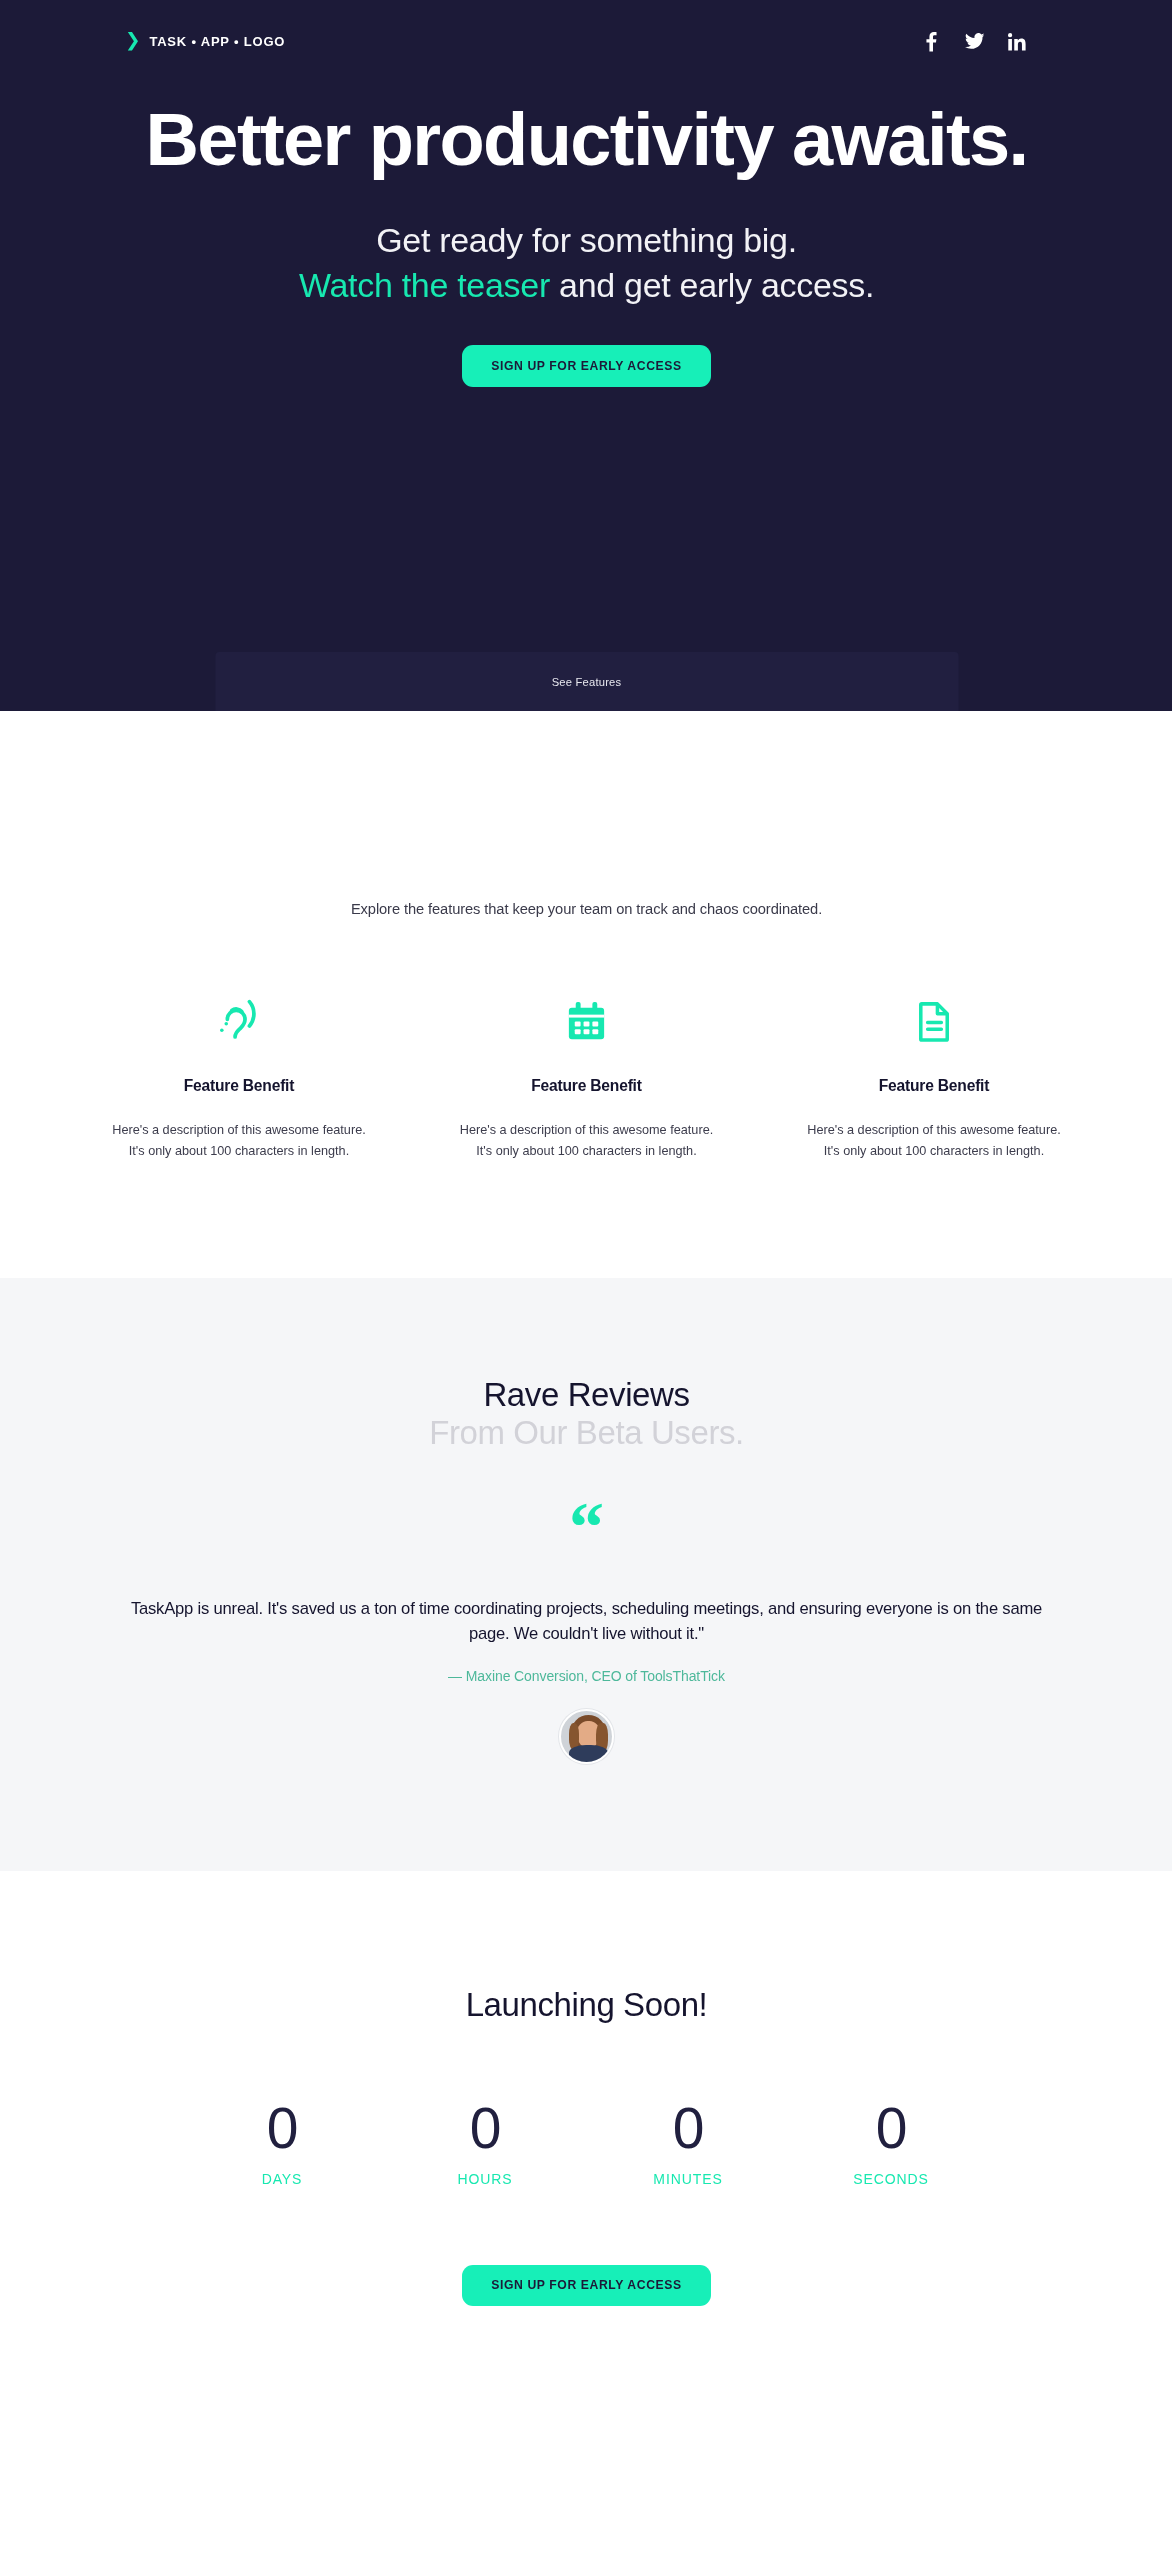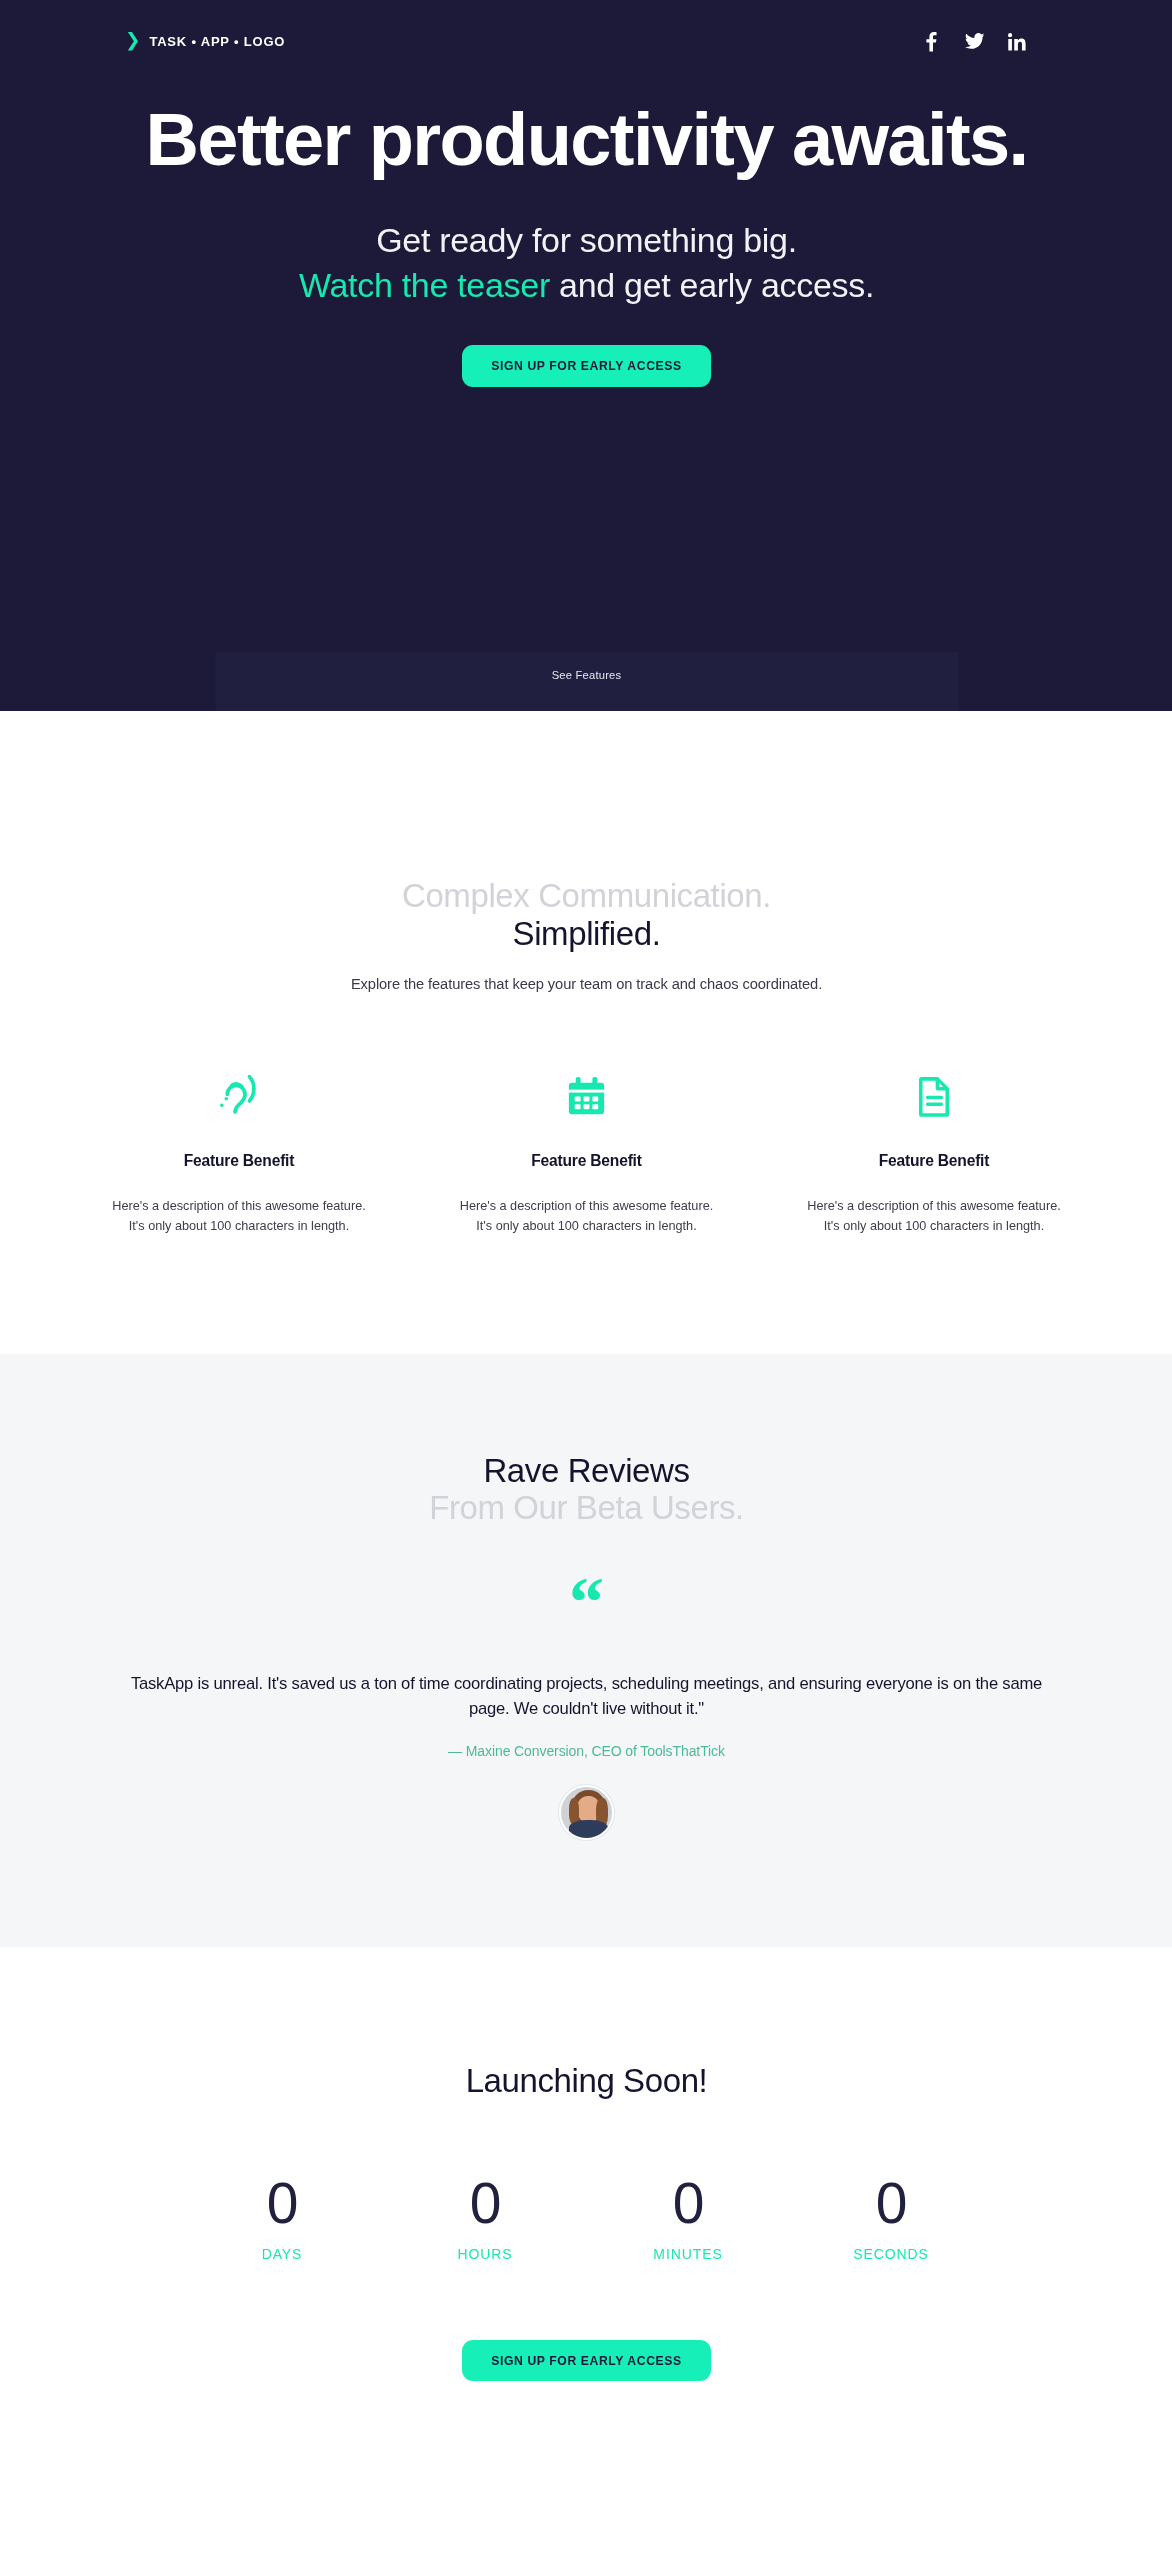--- a/index.html
+++ b/index.html
@@ -115,21 +115,21 @@
     width:743px;
     height:59px;
     background:#211f40;
     border-radius:3.9px 3.9px 0 0;
   }
 
   .see-features {
     position:absolute;
     left:50%;
     transform:translateX(-50%);
-    bottom:30px;
+    bottom:23px;
     color:#e8e8ef;
     font-size:11.2px;
     font-weight:400;
     letter-spacing:0.2px;
     text-decoration:none;
     z-index:3;
   }
 
   
   .section { width:100%; }
@@ -342,24 +342,20 @@
       </p>
 
       <button class="btn-primary">SIGN UP FOR EARLY ACCESS</button>
     </div>
 
     <div class="hero-media"></div>
     <a class="see-features" href="#">See Features</a>
   </header>
 
   <section class="section features-section">
-    <div class="sec-head">
-      <div class="line-muted">Complex Communication.</div>
-      <div class="line-dark">Simplified.</div>
-    </div>
     <p class="sec-sub">Explore the features that keep your team on track and chaos coordinated.</p>
 
     <div class="features-grid">
 
       <div class="feature-card">
         <div class="feature-icon">
           <svg width="53" height="53" viewBox="0 0 48 48" fill="none" stroke="#17e8b0" stroke-width="3.4" stroke-linecap="round" stroke-linejoin="round">
             <path d="M20 38c0-4 3-6 5-8 2.5-2.5 4-4.6 4-8a8 8 0 1 0-16 0"></path>
             <path d="M17 14a6.5 6.5 0 0 1 9 1"></path>
             <path d="M33 6a17 17 0 0 1 0 22"></path>

